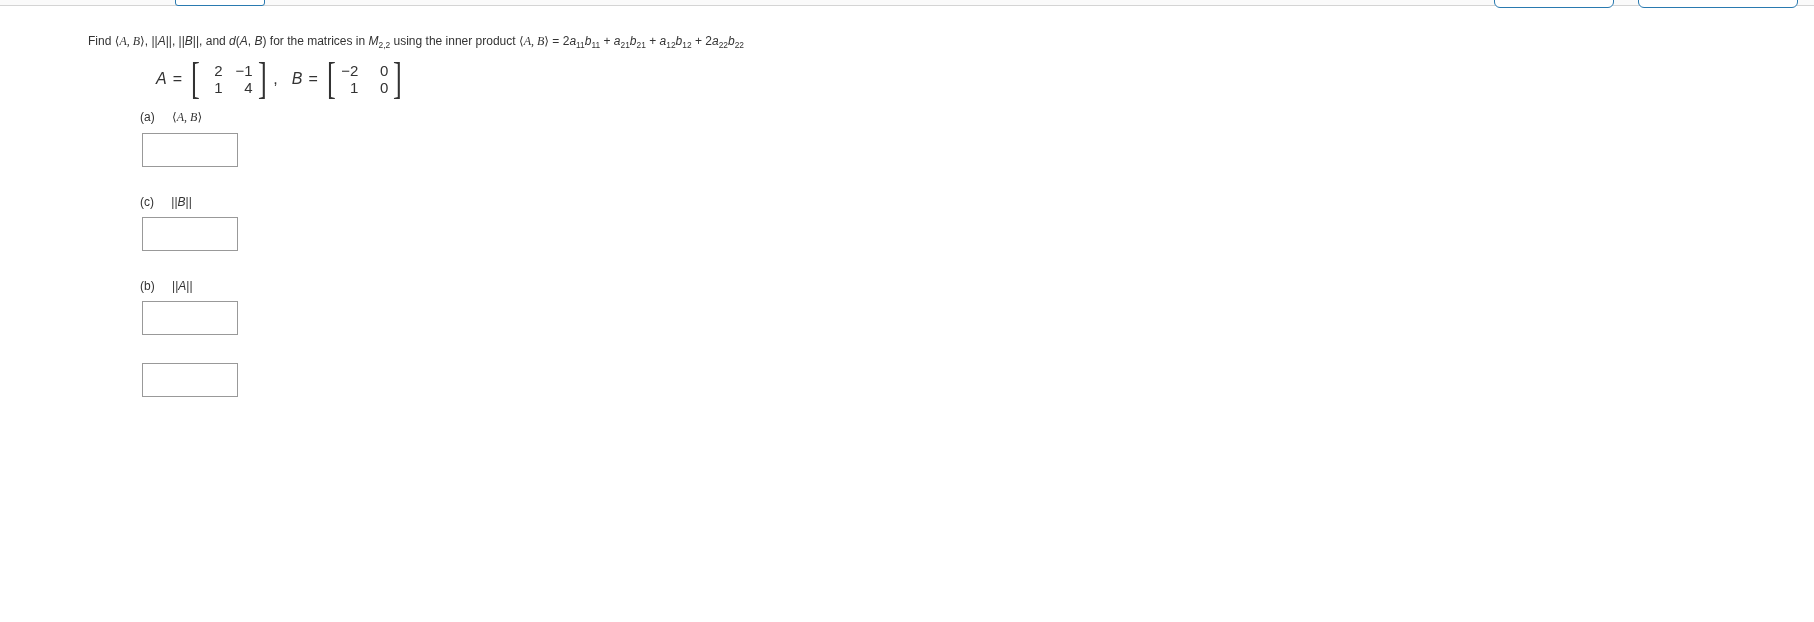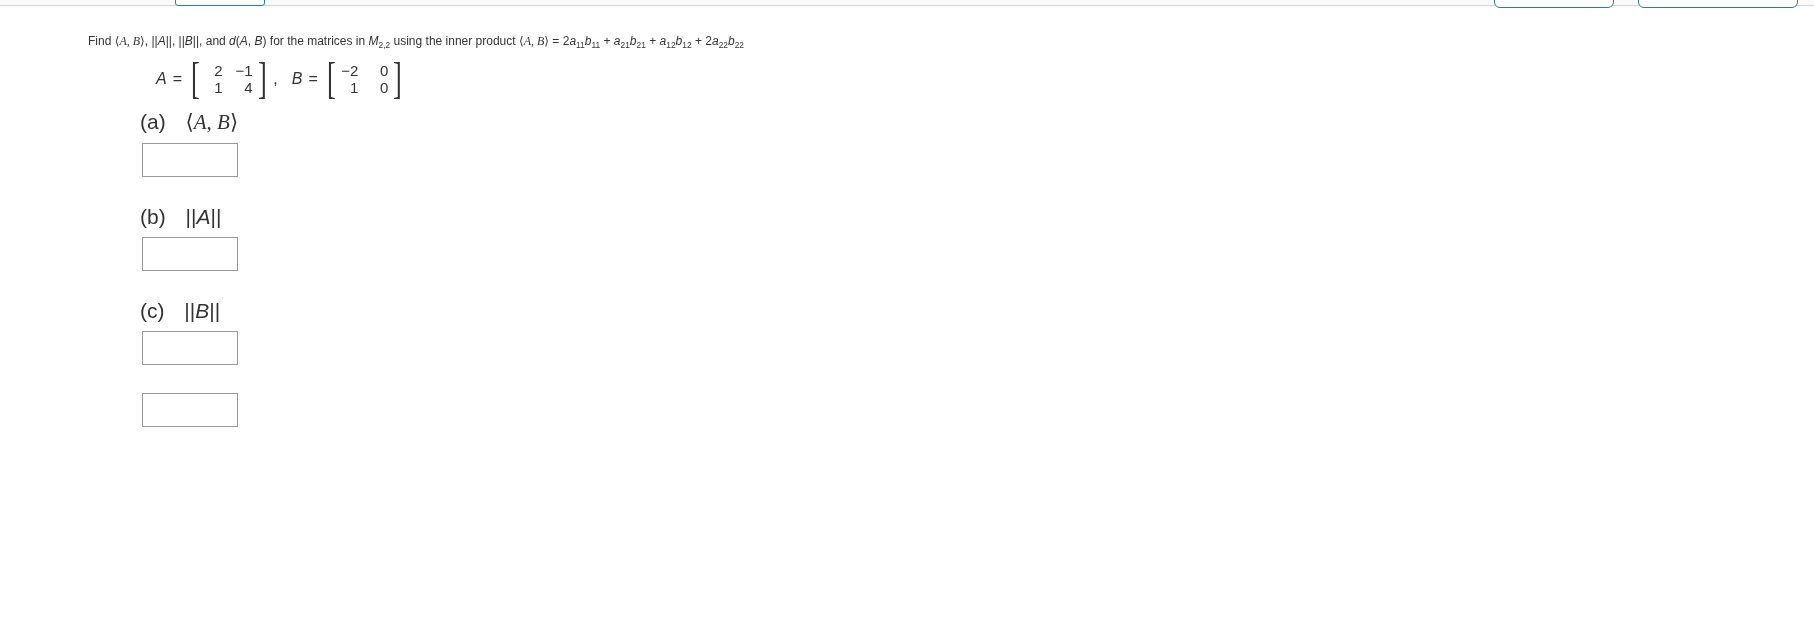--- a/index.html
+++ b/index.html
@@ -86,21 +86,21 @@
       text-align: right;
     }
     .matrix span { min-width: 18px; }
     .comma { font-style: normal; margin: 0 14px 0 4px; }
     .part {
       padding-left: 52px;
       margin-bottom: 28px;
     }
     .part-label {
       margin-bottom: 8px;
-      font-size: 21px;
+      font-size: 12px;
     }
     .part-label .letter { margin-right: 14px; }
     .answer-input {
       margin-left: 2px;
       width: 96px;
       height: 34px;
       border: 1px solid #999;
       background: #fff;
       padding: 4px 6px;
       font-size: 15px;
@@ -152,30 +152,30 @@
   <div class="part">
     <div class="part-label">
       <span class="letter">(a)</span>
       <span class="angle">⟨<span class="ital">A</span>, <span class="ital">B</span>⟩</span>
     </div>
     <input type="text" class="answer-input" style="">
   </div>
 
   <div class="part">
     <div class="part-label">
-      <span class="letter">(b)</span>
-      <span>||<span class="ital">A</span>||</span>
+      <span class="letter">(c)</span>
+      <span>||<span class="ital">B</span>||</span>
     </div>
     <input type="text" class="answer-input" style="">
   </div>
 
   <div class="part">
     <div class="part-label">
-      <span class="letter">(c)</span>
-      <span>||<span class="ital">B</span>||</span>
+      <span class="letter">(b)</span>
+      <span>||<span class="ital">A</span>||</span>
     </div>
     <input type="text" class="answer-input" style="">
   </div>
 
   <div class="part">
     <input type="text" class="answer-input" style="">
   </div>
 
 </div>
 

